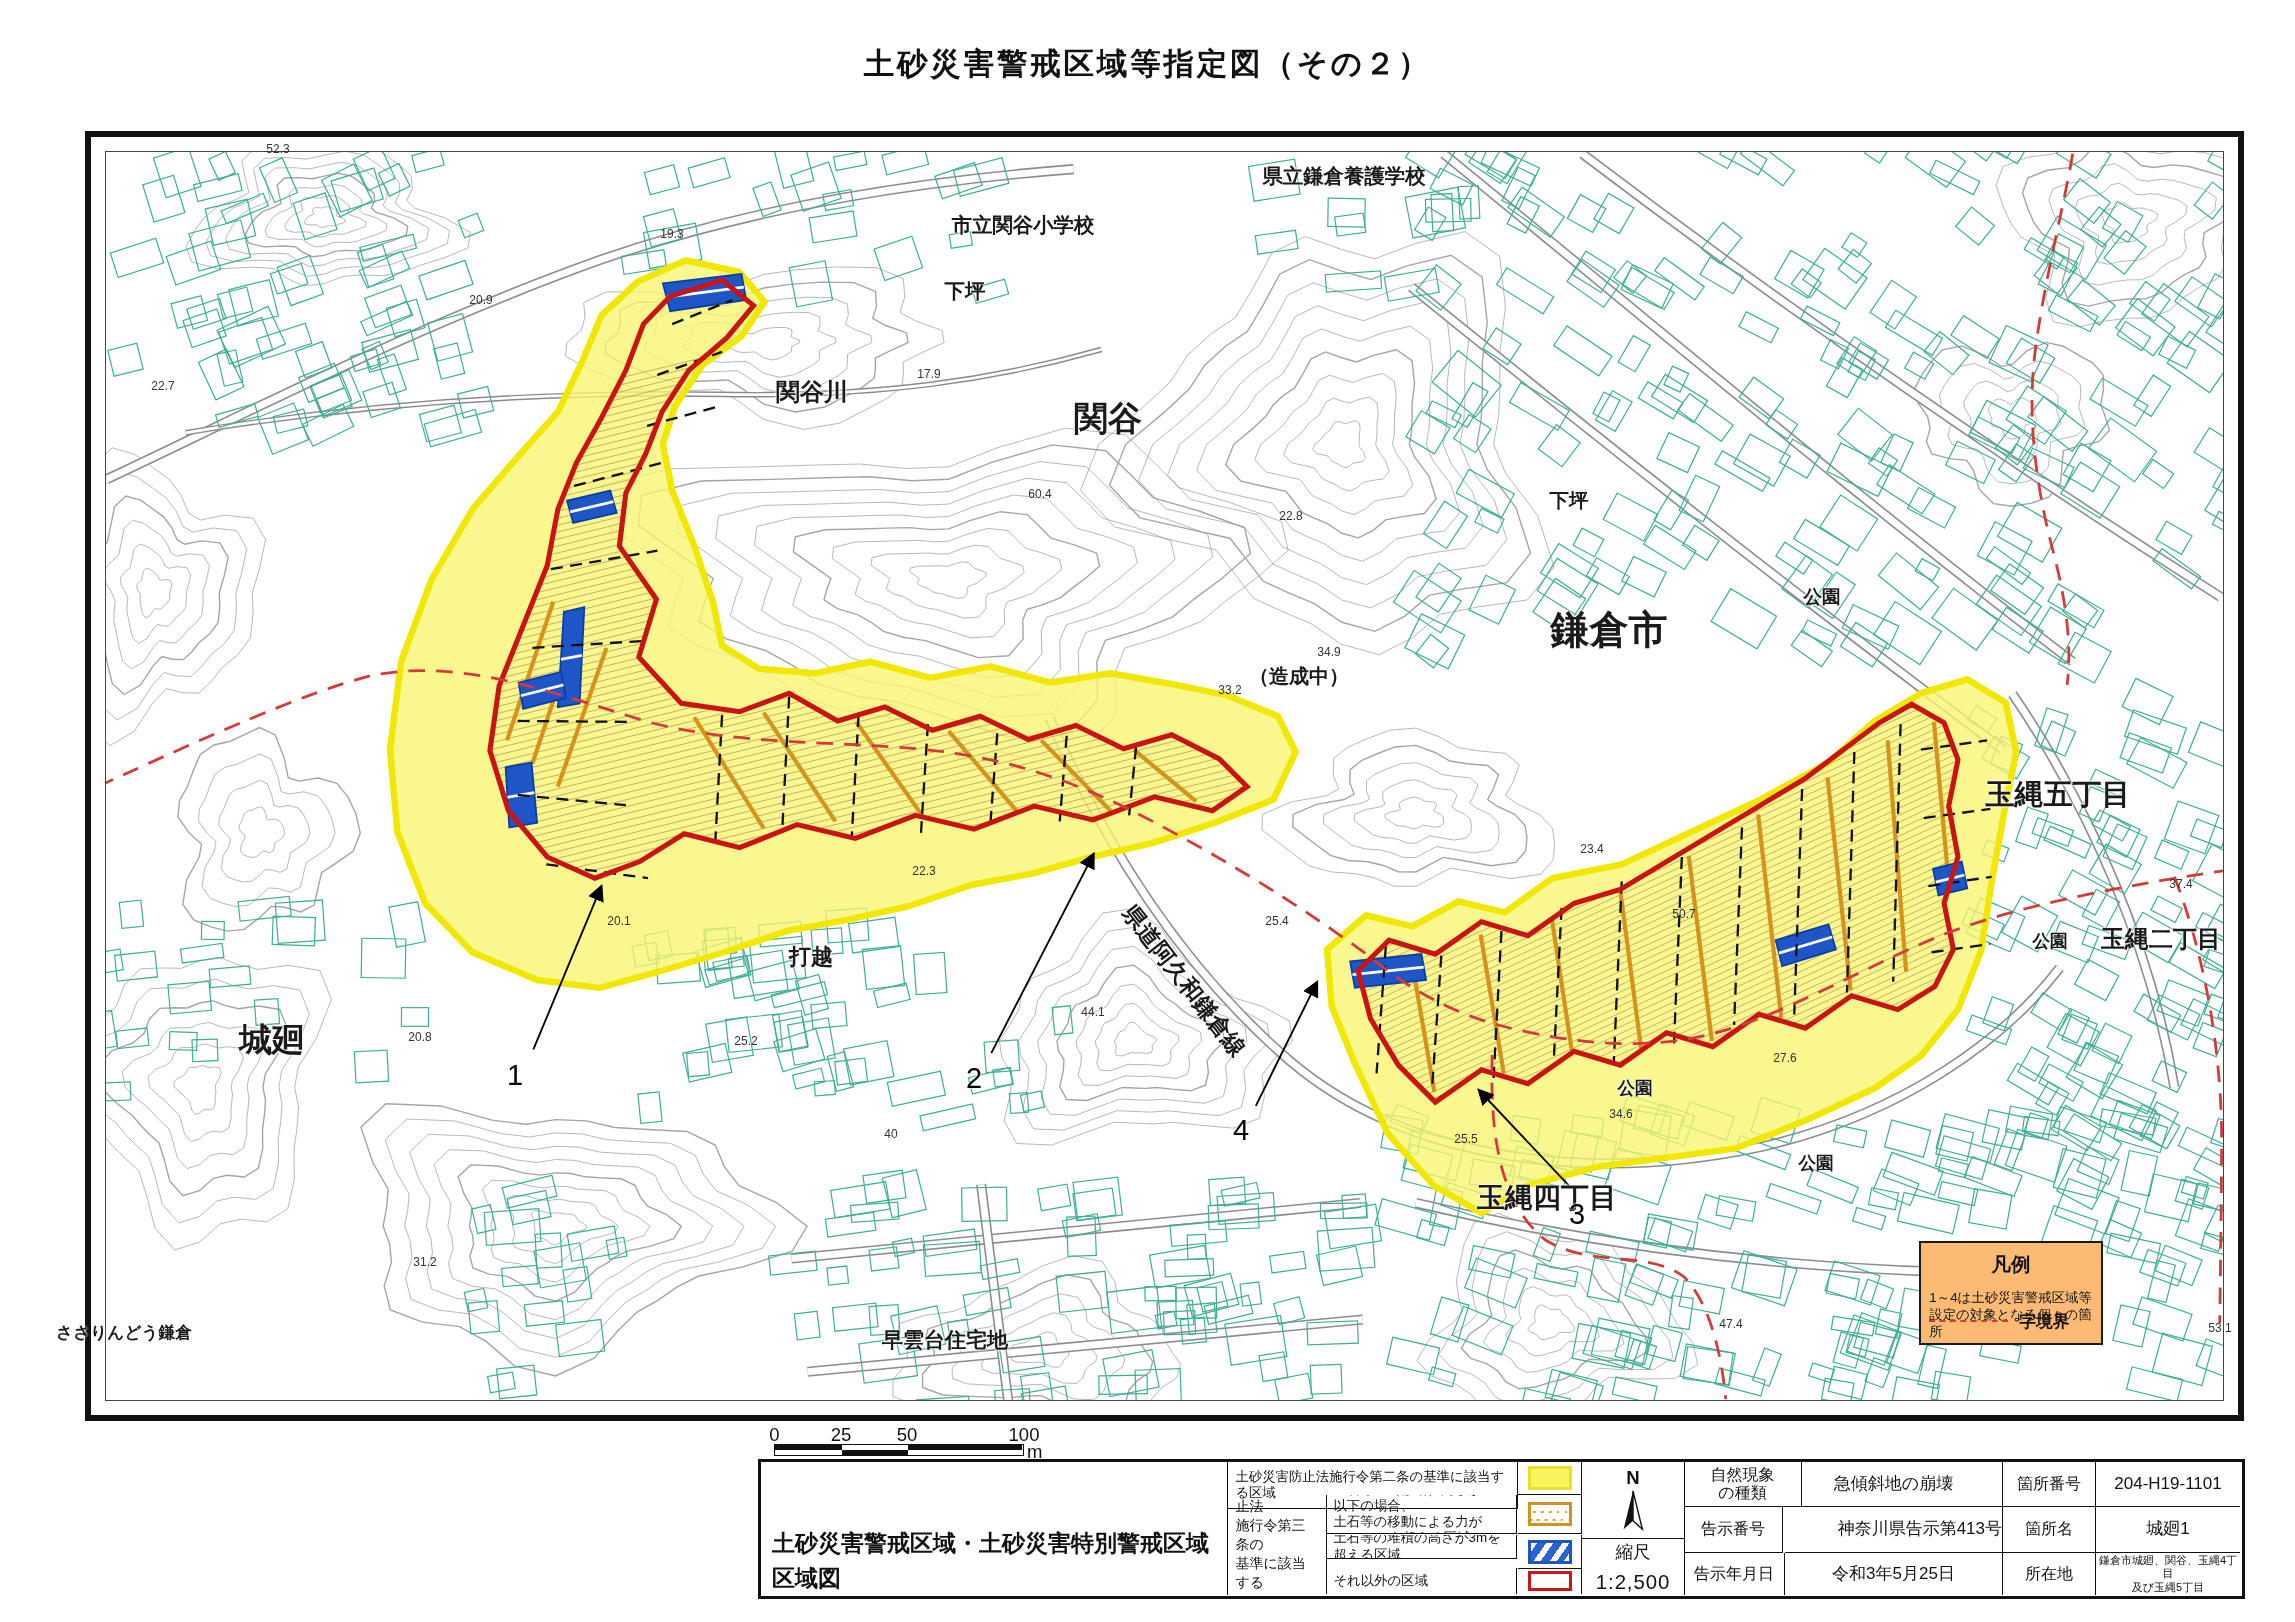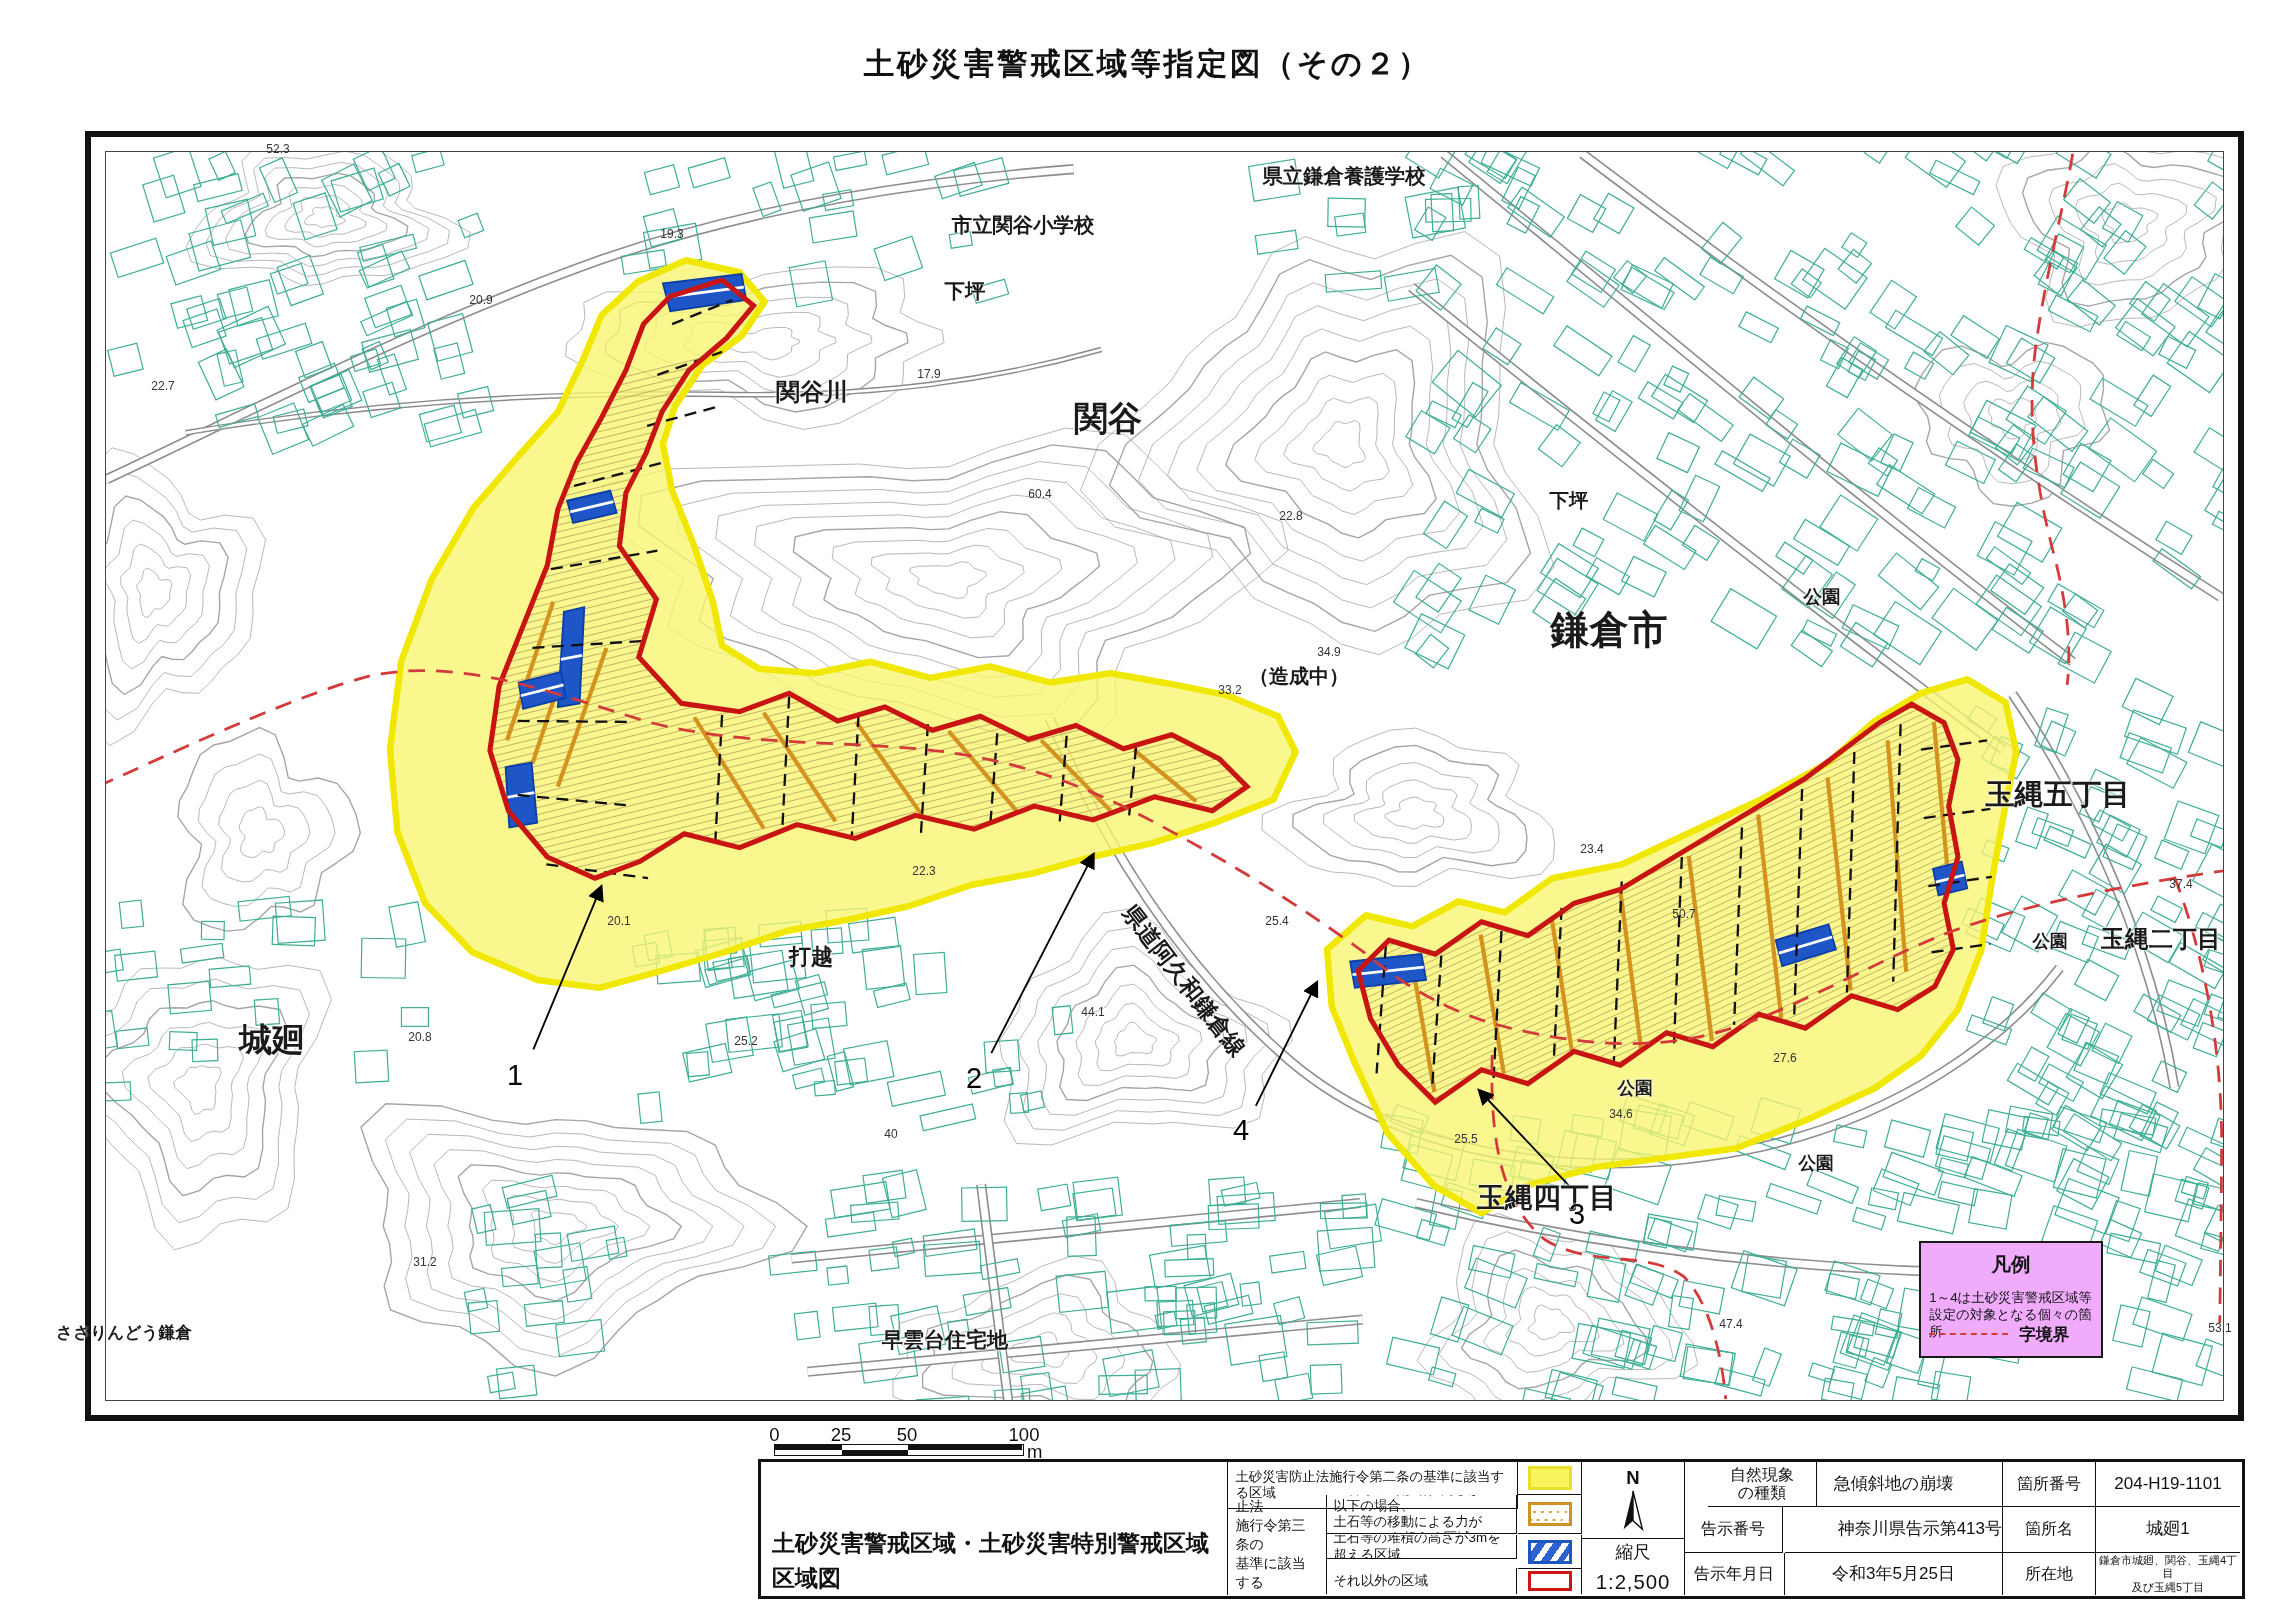--- a/index.html
+++ b/index.html
@@ -14,21 +14,21 @@
     border:1.4px solid #444;box-sizing:border-box;overflow:hidden;background:#fff;}
   #map-svg{position:absolute;left:0;top:0;width:100%;height:100%;}
   #map-overlay{position:absolute;left:85px;top:131px;width:2159px;height:1290px;pointer-events:none;}
   .map-label{position:absolute;transform:translate(-50%,-50%);white-space:nowrap;
     color:#1a1a1a;font-weight:600;text-shadow:0 0 2.8px #fff,0 0 2.8px #fff;}
   .elev-label{position:absolute;transform:translate(-50%,-50%);font-size:12px;color:#333;
     font-weight:400;white-space:nowrap;}
   .area-num{position:absolute;transform:translate(-50%,-50%);font-size:29px;color:#000;font-weight:500;
     text-shadow:0 0 2.3px #fff,0 0 2.3px #fff;}
   
-  #legend-box{position:absolute;left:1919px;top:1240px;width:184px;height:117px;background:#f0abfc;
+  #legend-box{position:absolute;left:1919px;top:1240px;width:184px;height:104px;background:#fdba74;
     border:2.8px solid #1a1a1a;box-sizing:border-box;}
   #legend-box .lg-title{text-align:center;font-size:19.4px;font-weight:600;margin-top:8.3px;}
   #legend-box .lg-body{font-size:13.4px;line-height:1.25;margin:12px 8.3px 0 8.3px;white-space:pre-line;}
   #legend-box .lg-row{position:absolute;left:8.3px;bottom:10.2px;right:5.6px;display:flex;align-items:center;}
   #legend-box .lg-dash{width:79px;height:0;border-top:2.8px dashed #d43a3a;margin-right:11px;}
   #legend-box .lg-blab{font-size:16.7px;font-weight:600;}
   
   #scalebar{position:absolute;left:765px;top:1424px;width:296px;height:37px;}
   .sb-num{position:absolute;top:0;font-size:18.5px;transform:translateX(-50%);}
   .sb-unit{position:absolute;font-size:18.5px;left:262px;top:16.7px;}
@@ -2445,21 +2445,21 @@
         </svg>
       </div>
     </div>
     <div class="cell br center" style="left:821px;top:77px;width:103px;height:56px;">
       <div class="scale-stack">
         <div class="s1">縮尺</div>
         <div class="s2">1:2,500</div>
       </div>
     </div>
 
-    <div class="cell br bb center" style="left:923px;top:0;width:109px;height:45px;margin-left:24px;">
+    <div class="cell br bb center" style="left:923px;top:0;width:118px;height:45px;">
       <div class="meta-label pre">自然現象
 の種類</div>
     </div>
     <div class="cell br bb center" style="left:1024px;top:0;width:218px;height:45px;">
       <div class="meta-value">急傾斜地の崩壊</div>
     </div>
     <div class="cell br bb center" style="left:1242px;top:0;width:93px;height:45px;">
       <div class="meta-label">箇所番号</div>
     </div>
     <div class="cell bb center" style="left:1335px;top:0;width:144px;height:45px;">

